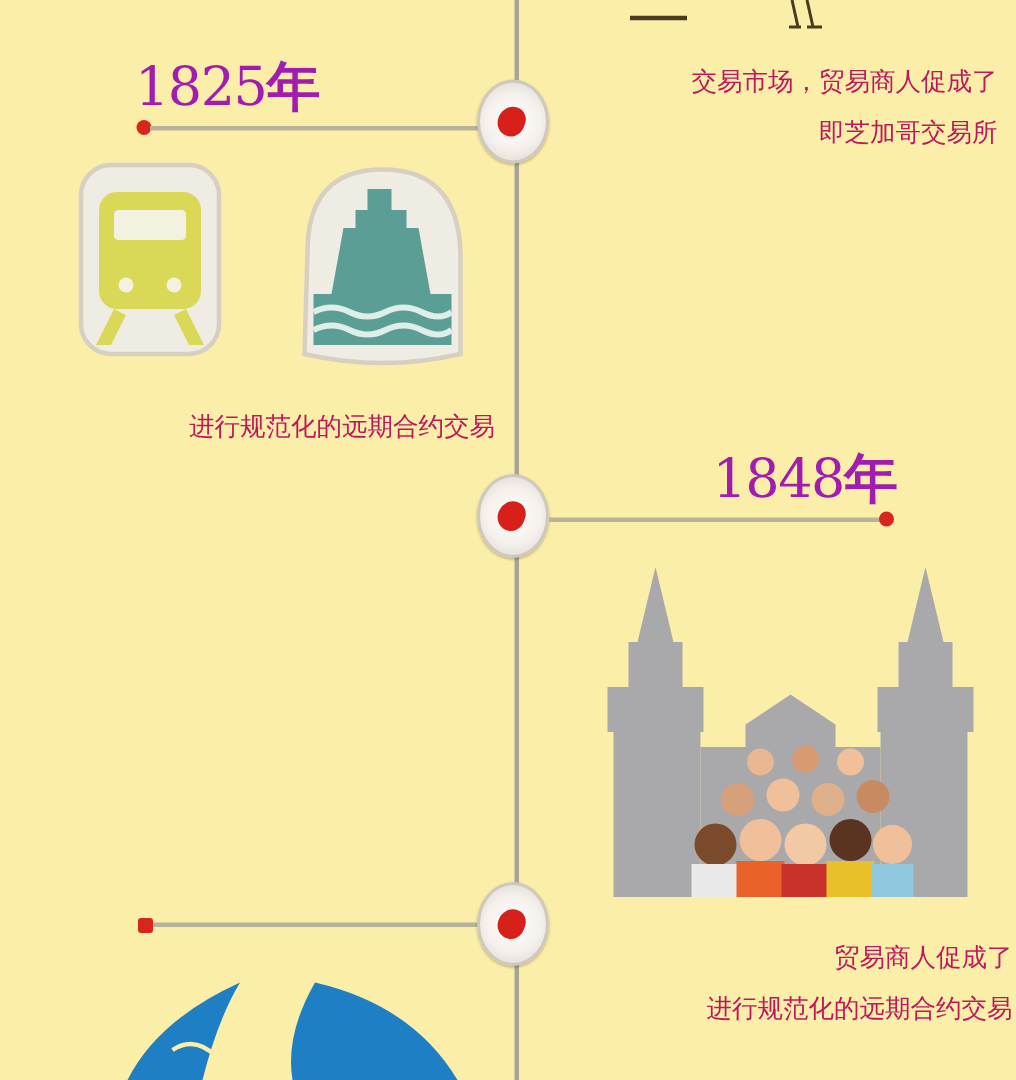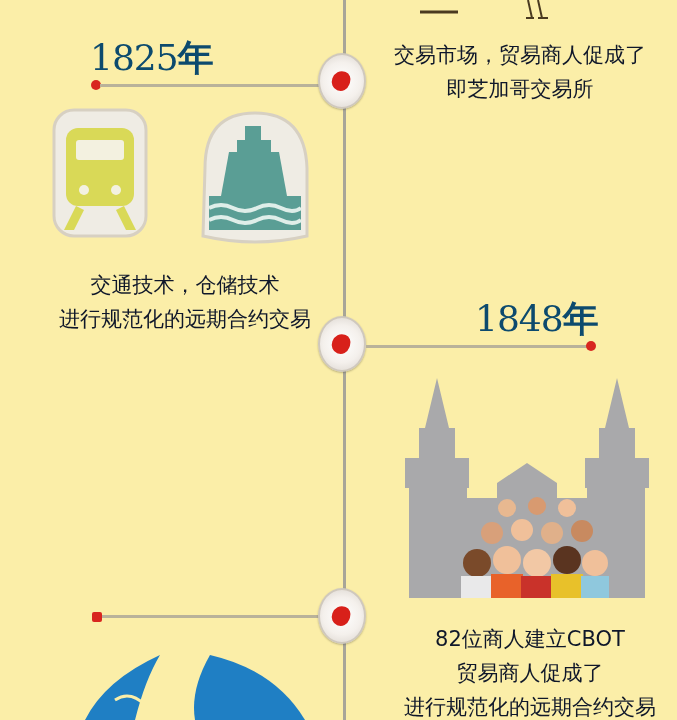--- a/index.html
+++ b/index.html
@@ -14,24 +14,24 @@
   .node {
     position:absolute; width:44px; height:52px; border-radius:50%;
     background:radial-gradient(circle at 50% 50%, #ffffff 0%, #f4f0ec 55%, #d8d2cb 100%);
     border:2px solid #cfc8bd; box-shadow:0 1px 2px rgba(0,0,0,0.25);
   }
   .node .core {
     position:absolute; left:12px; top:16px; width:18px; height:20px;
     border-radius:55% 45% 50% 50%; background:#d8201a; transform:rotate(20deg);
   }
   .year {
-    position:absolute; font-family:"DejaVu Serif", serif; font-size:36px; color:#0c4a6e; letter-spacing:-1px;
+    position:absolute; font-family:"DejaVu Serif", serif; font-size:36px; color:#a21caf; letter-spacing:-1px;
   }
   .year .nian { font-family:"DejaVu Sans", sans-serif; font-weight:bold; }
-  .caption { position:absolute; font-size:21px; color:#0f172a; text-align:center; line-height:34px; }
+  .caption { position:absolute; font-size:17px; color:#be185d; text-align:right; line-height:34px; }
   .icon { position:absolute; }
 </style>
 </head>
 <body>
 
 <div class="spine"></div>
 
 <svg class="icon" style="left:410px;top:0" width="180" height="22" viewBox="0 0 180 22">
   <path d="M10 12 L48 12" stroke="#4a3a20" stroke-width="3"></path>
   <path d="M118 0 L122 18 M128 0 L132 18 M116 18 L124 18 M128 18 L138 18" stroke="#4a3a20" stroke-width="2" fill="none"></path>
@@ -64,21 +64,20 @@
   <path d="M10 60 Q10 5 60 5 Q110 5 112 60 L112 128 Q60 140 8 128 Z" fill="#efece4" stroke="#d7d0c2" stroke-width="3"></path>
   <rect x="50" y="18" width="16" height="14" fill="#5a9e95"></rect>
   <rect x="42" y="32" width="34" height="12" fill="#5a9e95"></rect>
   <path d="M34 44 L84 44 L92 88 L26 88 Z" fill="#5a9e95"></path>
   <rect x="14" y="88" width="92" height="34" fill="#5a9e95"></rect>
   <path d="M14 100 Q26 94 38 100 T62 100 T86 100 T106 100" stroke="#dfeee9" stroke-width="4" fill="none"></path>
   <path d="M14 112 Q26 106 38 112 T62 112 T86 112 T106 112" stroke="#dfeee9" stroke-width="4" fill="none"></path>
 </svg>
 
 <div class="caption" style="left:40px;top:268px;width:290px;">
-  <div>交通技术，仓储技术</div>
   <div>进行规范化的远期合约交易</div>
 </div>
 
 <div class="year" style="left:475px;top:295px;">
   <span>1848</span><span class="nian">年</span>
 </div>
 <div class="node" style="left:318px;top:316px;">
     <div class="core"></div>
   </div>
 <div class="hline" style="left:366px;top:345px;width:222px;"></div>
@@ -111,21 +110,20 @@
   </g>
 </svg>
 
 <div class="dot" style="left:92px;top:612px;border-radius:2px;"></div>
 <div class="hline" style="left:102px;top:615px;width:222px;"></div>
 <div class="node" style="left:318px;top:588px;">
     <div class="core"></div>
   </div>
 
 <div class="caption" style="left:385px;top:622px;width:290px;">
-  <div>82位商人建立CBOT</div>
   <div>贸易商人促成了</div>
   <div>进行规范化的远期合约交易</div>
 </div>
 
 <svg class="icon" style="left:75px;top:650px" width="240" height="70" viewBox="0 0 240 70">
   <path d="M10 70 Q30 30 85 5 Q70 30 60 70 Z" fill="#1f7fc4"></path>
   <path d="M135 5 Q200 20 230 70 L120 70 Q115 40 135 5 Z" fill="#1f7fc4"></path>
   <path d="M40 50 Q55 40 70 55" stroke="#fbeea8" stroke-width="3" fill="none"></path>
 </svg>
 

